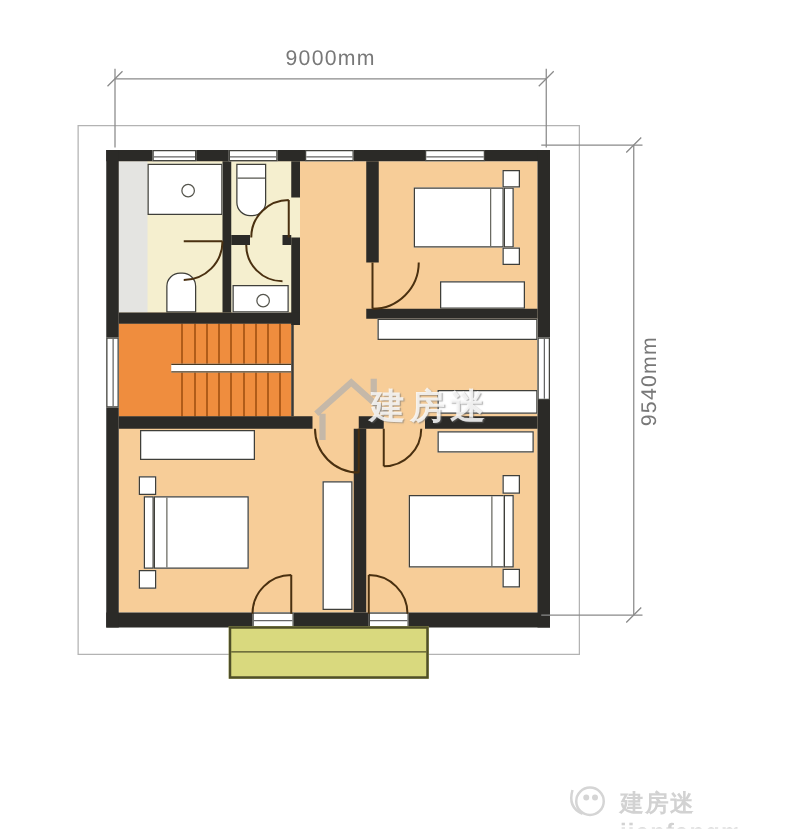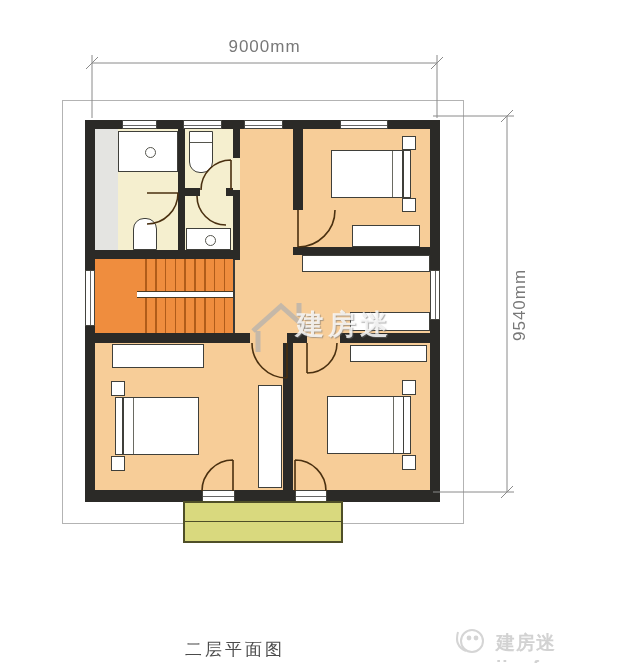--- a/index.html
+++ b/index.html
@@ -181,17 +181,16 @@
       <circle cx="469" cy="638" r="1.4" fill="#d5d5d5"></circle>
       <circle cx="476" cy="638" r="1.4" fill="#d5d5d5"></circle>
     </g>
   </svg>
 
   <div class="abs dim-h" style="left:92px;top:37px;width:345px;">9000mm</div>
   <div class="abs dim-v" style="left:510px;top:116px;height:377px;width:24px;">9540mm</div>
 
   <div class="abs wm-brand" style="left:296px;top:306px;">建房迷</div>
 
-  <div class="abs caption" style="left:185px;top:638px;">二层平面图</div>
 
   <div class="abs wm-footer" style="left:496px;top:630px;">建房迷jianfangmi</div>
 
 </div>
 
 </body></html>

